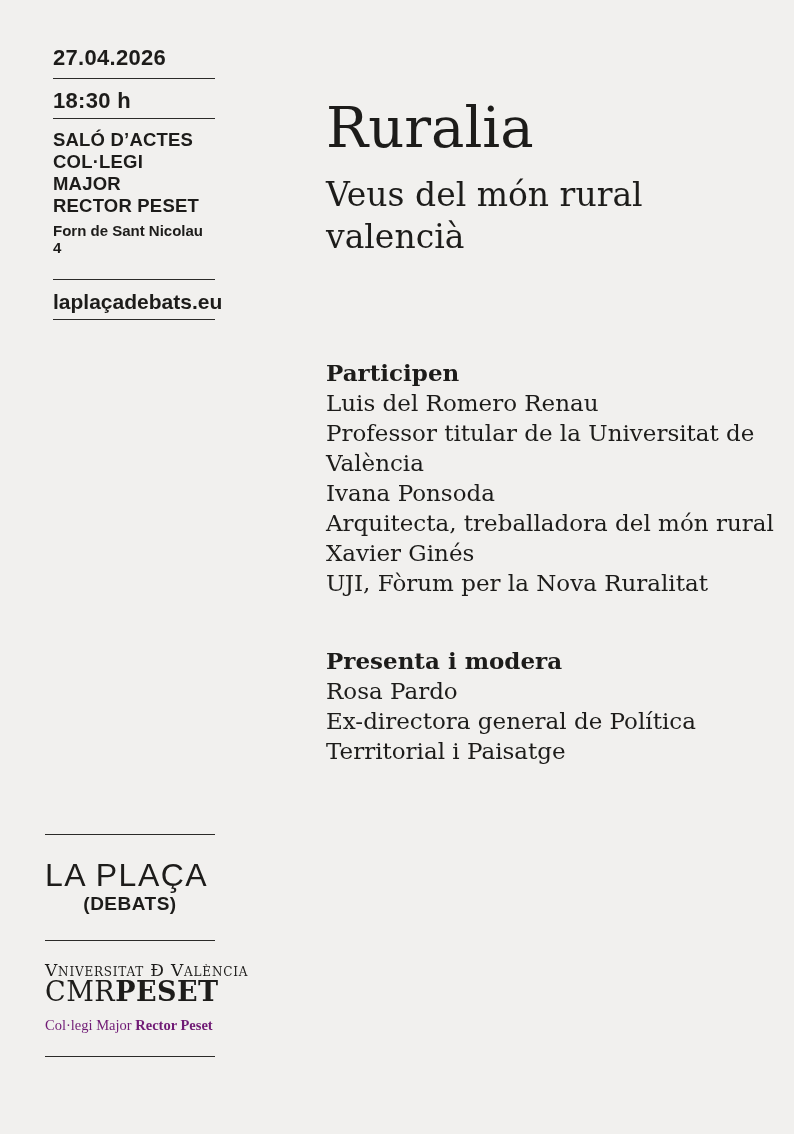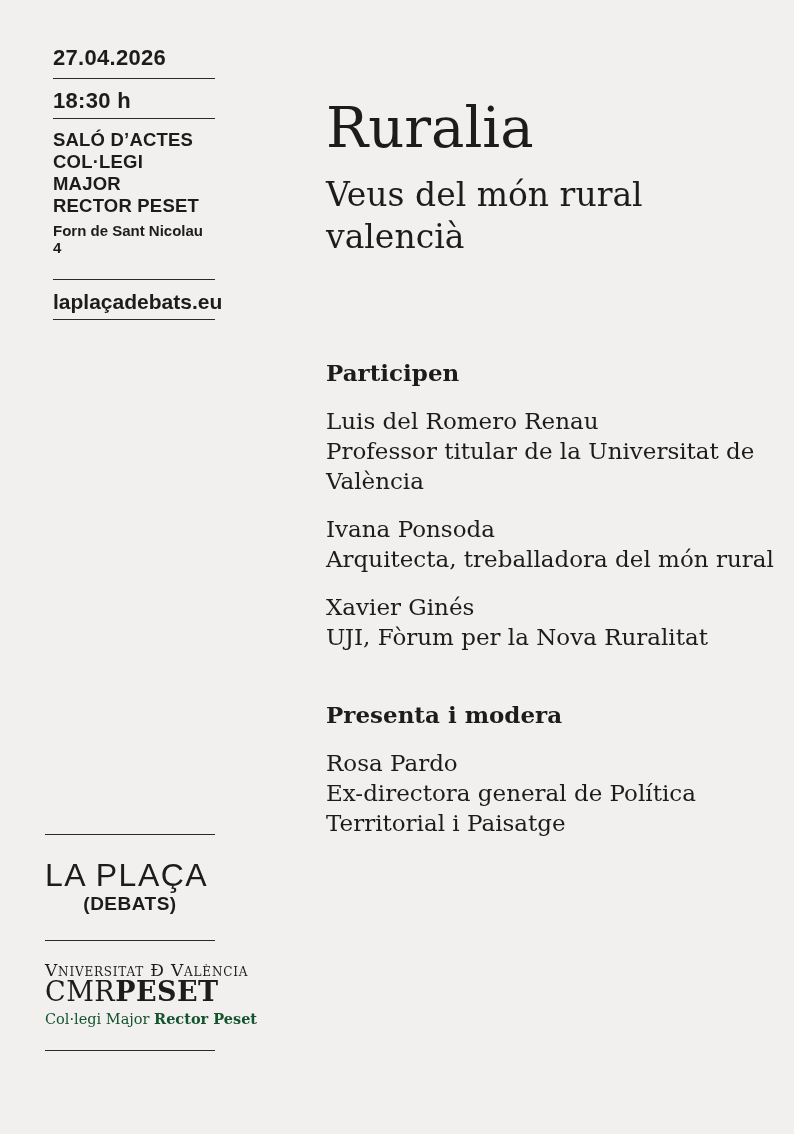--- a/index.html
+++ b/index.html
@@ -61,21 +61,20 @@
     max-width: 380px;
   }
   .section-heading {
     font-weight: bold;
     font-size: 23px; line-height: 30px;
     margin-top: 100px;
   }
   .section-heading.moderator-h { margin-top: 48px; }
   .person {
     font-size: 23px; line-height: 30px;
-    margin-top: 18px;
     max-width: 460px;
   }
 
   
   .footer {
     position: absolute;
     left: 45px; top: 834px;
     width: 170px;
   }
   .rule { border-top: 1px solid #2b2a28; }
@@ -102,23 +101,24 @@
     text-align: right;
   }
   .uni-line2 {
     font-size: 27px; line-height: 29px;
     letter-spacing: 0.5px;
     white-space: nowrap;
   }
   .uni-line2 .peset { font-weight: bold; }
   .uni-line3 {
     font-size: 14.5px; line-height: 18px;
-    margin-top: 4px;
-    color: #14532d;
+    margin-top: 10px;
+    color: #701a75;
     white-space: nowrap;
+    font-family: Liberation Serif, serif;
   }
   .uni-line3 .bold { font-weight: bold; }
   .rule-3 { margin-top: 22px; }
 </style>
 </head>
 <body>
 
 <aside class="sidebar">
   <div class="side-block side-date">27.04.2026</div>
   <div class="side-block side-time">18:30 h</div>

